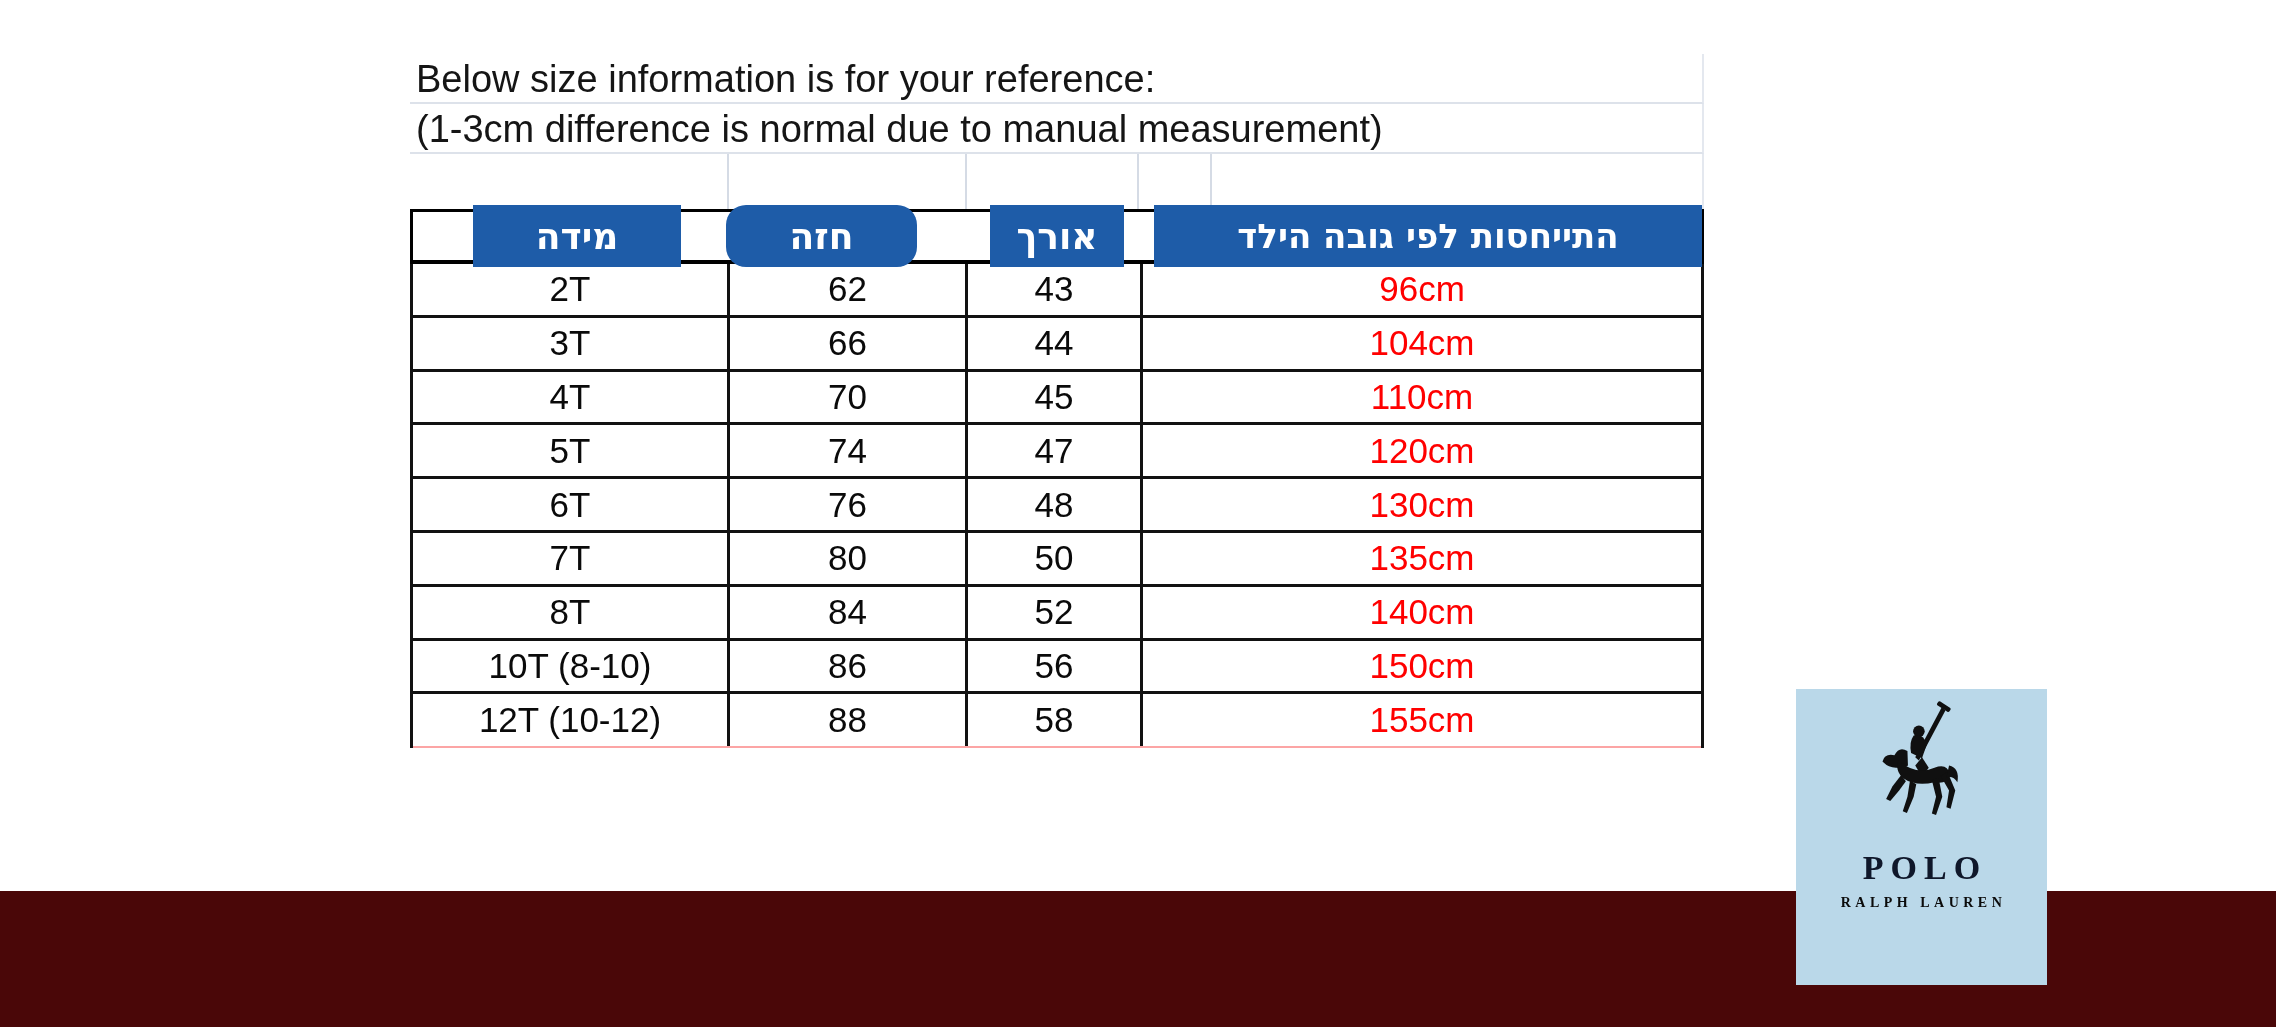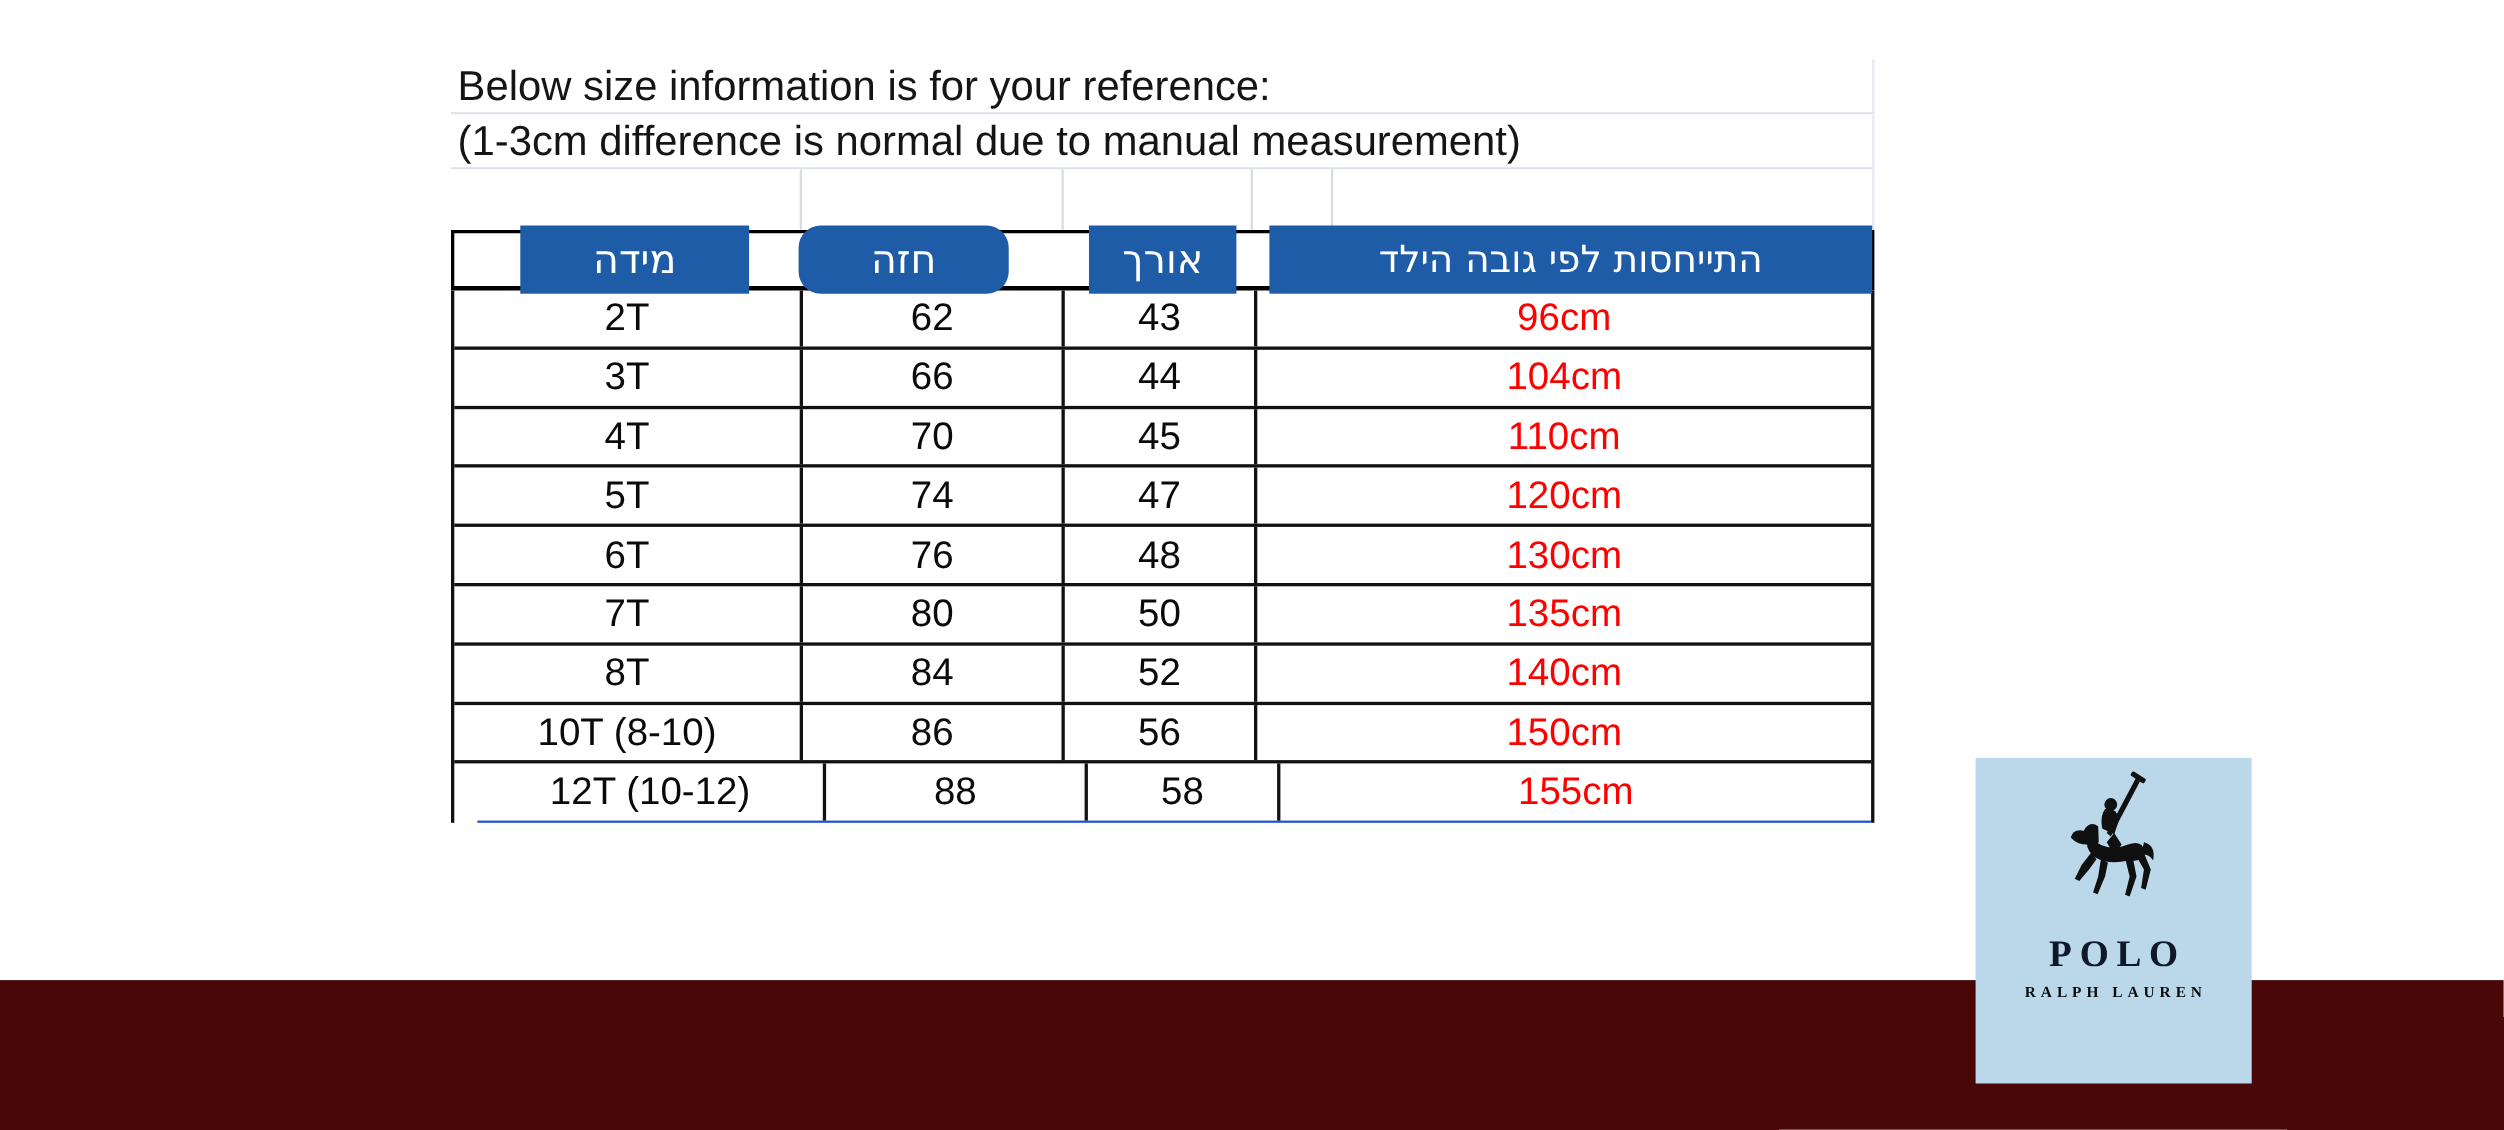--- a/index.html
+++ b/index.html
@@ -20,30 +20,30 @@
   .header-row{
     position:relative;height:48px;
     border-top:3px solid #000;border-bottom:4px solid #000;
     border-left:3px solid #000;border-right:3px solid #000;
     box-sizing:content-box;background:#fff;
   }
   .hbox{
     position:absolute;top:-7px;height:62px;z-index:2;
     display:flex;align-items:center;justify-content:center;
     background:var(--header-bg,#1E5CA8);color:var(--header-text,#fff);
-    font-family:"DejaVu Sans", sans-serif;font-weight:normal;font-size:36px;
+    font-family:"DejaVu Sans", sans-serif;font-weight:bold;font-size:36px;
     direction:rtl;
   }
   .hb1{left:60px;width:208px;}
   .hb2{left:313px;width:191px;border-radius:20px;}
   .hb3{left:577px;width:134px;}
   .hb4{left:741px;width:548px;font-size:34px;}
   .tbody{border-left:3px solid #111;border-right:3px solid #111;box-sizing:border-box;background:#fff;}
   .trow{display:flex;height:53.8px;box-sizing:border-box;border-bottom:3px solid #111;}
-  .trow:last-child{border-bottom:2px solid #1d4ed8;margin-left:21px;}
+  .trow:last-child{border-bottom:2px solid #fca5a5;}
   .cell{
     display:flex;align-items:center;justify-content:center;
     font-size:35px;color:#0a0a0a;box-sizing:border-box;white-space:nowrap;
   }
   .c1{width:317px;border-right:3px solid #111;}
   .c2{width:238px;border-right:3px solid #111;}
   .c3{width:175px;border-right:3px solid #111;}
   .c4{flex:1;color:var(--height-red,#FF0000);}
   
   .bottom-bar{position:absolute;left:0;top:891px;width:2276px;height:136px;background:var(--bottom-bar,#4A0708);z-index:1;}

